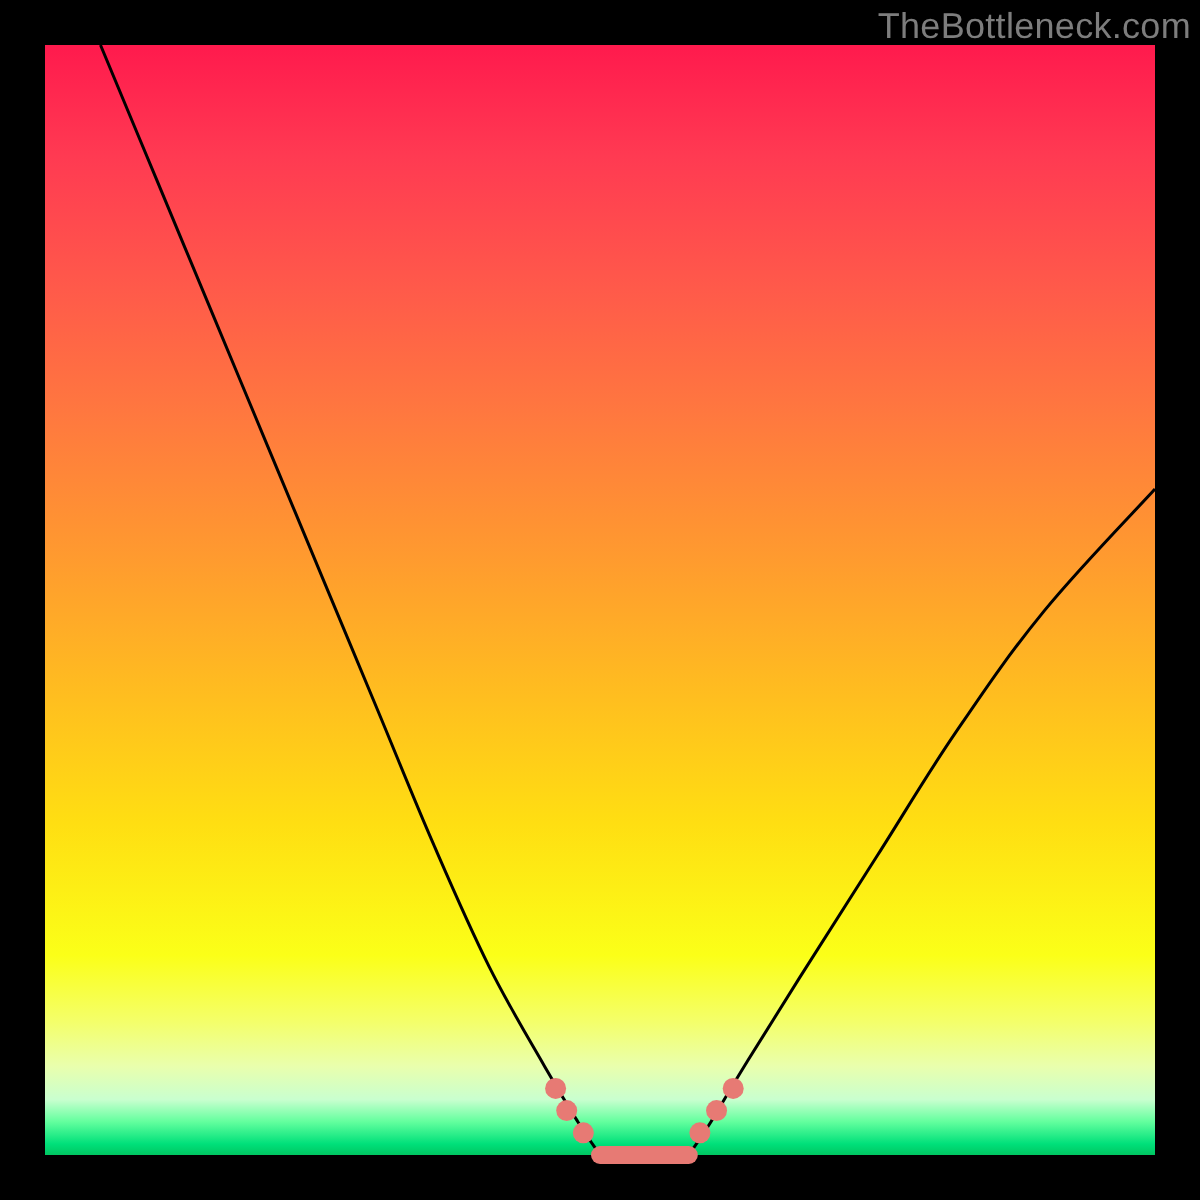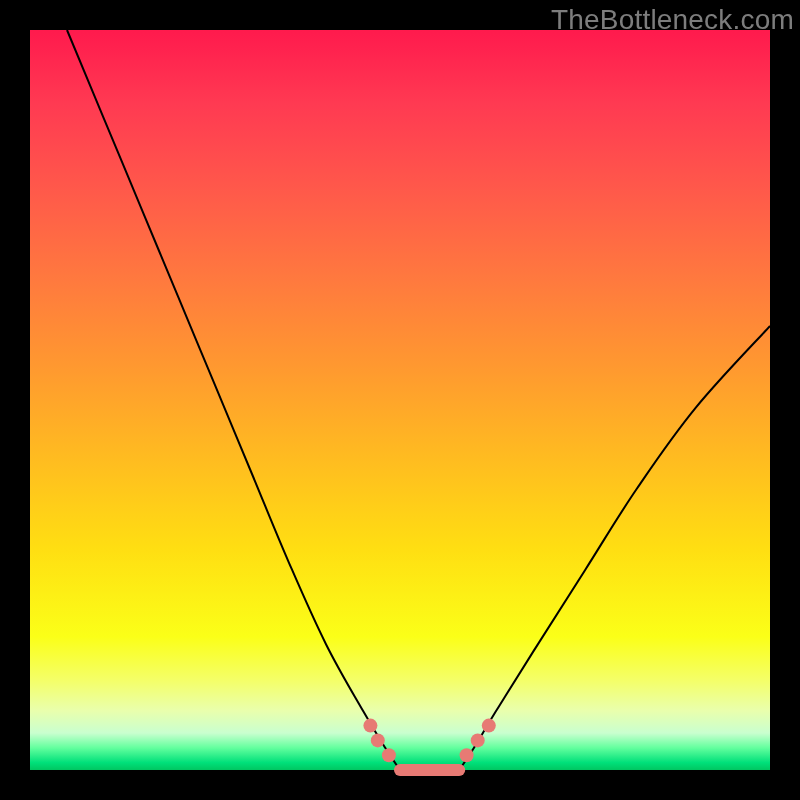--- a/index.html
+++ b/index.html
@@ -12,21 +12,21 @@
   #ff9a2f 46%,
   #ffbc20 58%,
   #ffde12 70%,
   #fbff18 82%,
   #f4ff6a 88%,
   #e9ffad 92%,
   #c9ffcf 95%,
   #63ff9e 97%,
   #00e07a 99%,
   #00c661 100%)}
-.watermark{position:absolute;right:6px;top:4px;color:#7d7d7d;font-size:28px;font-weight:500;letter-spacing:.2px}
+.watermark{position:absolute;right:6px;top:4px;color:#7d7d7d;font-size:24px;font-weight:500;letter-spacing:.2px}
 svg.curves{position:absolute;left:30px;top:30px;width:740px;height:740px;overflow:visible}
 .curve{fill:none;stroke:#000;stroke-width:2}
 .dot{fill:#e77a74}
 .dash{stroke:#e77a74;stroke-width:12;stroke-linecap:round}
 </style>
 </head>
 <body>
 
 <div class="frame">
   <div class="plot-bg"></div>

